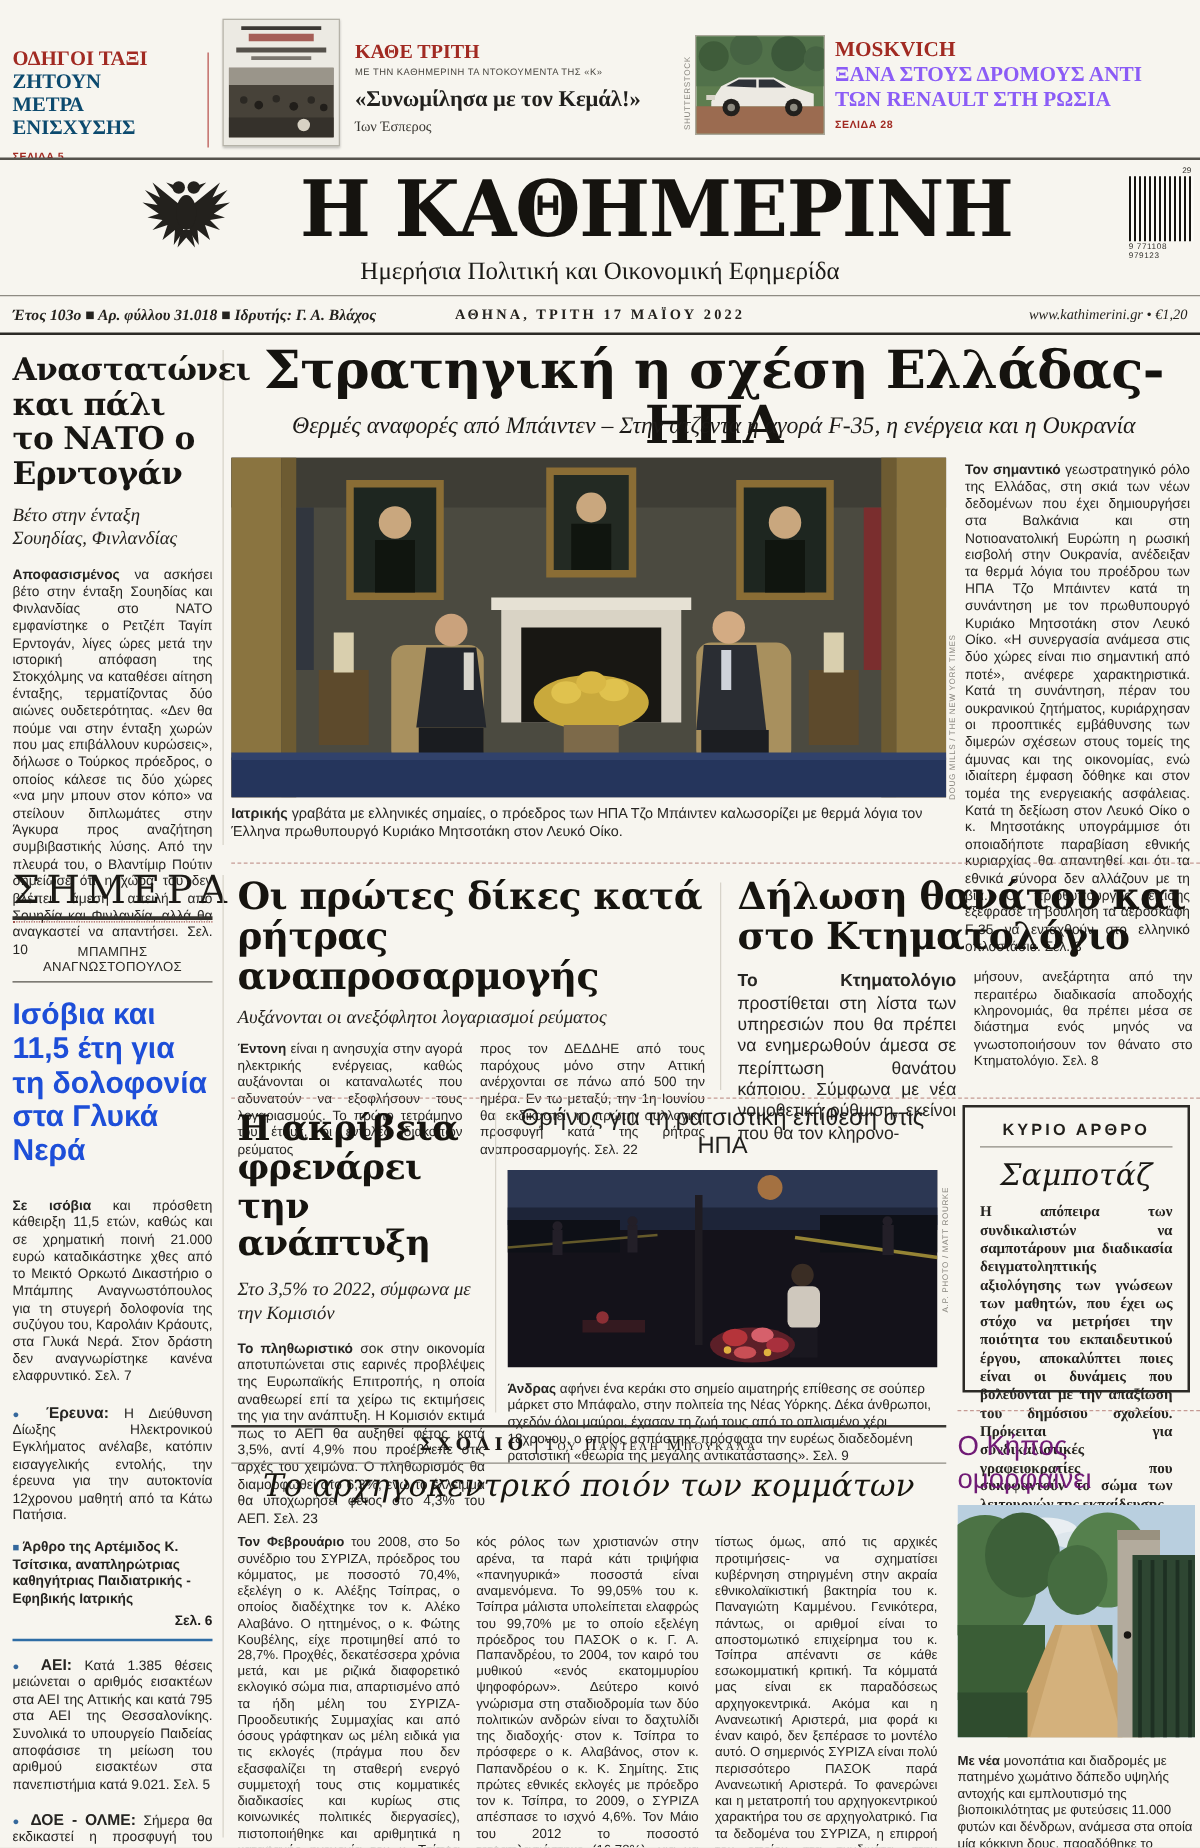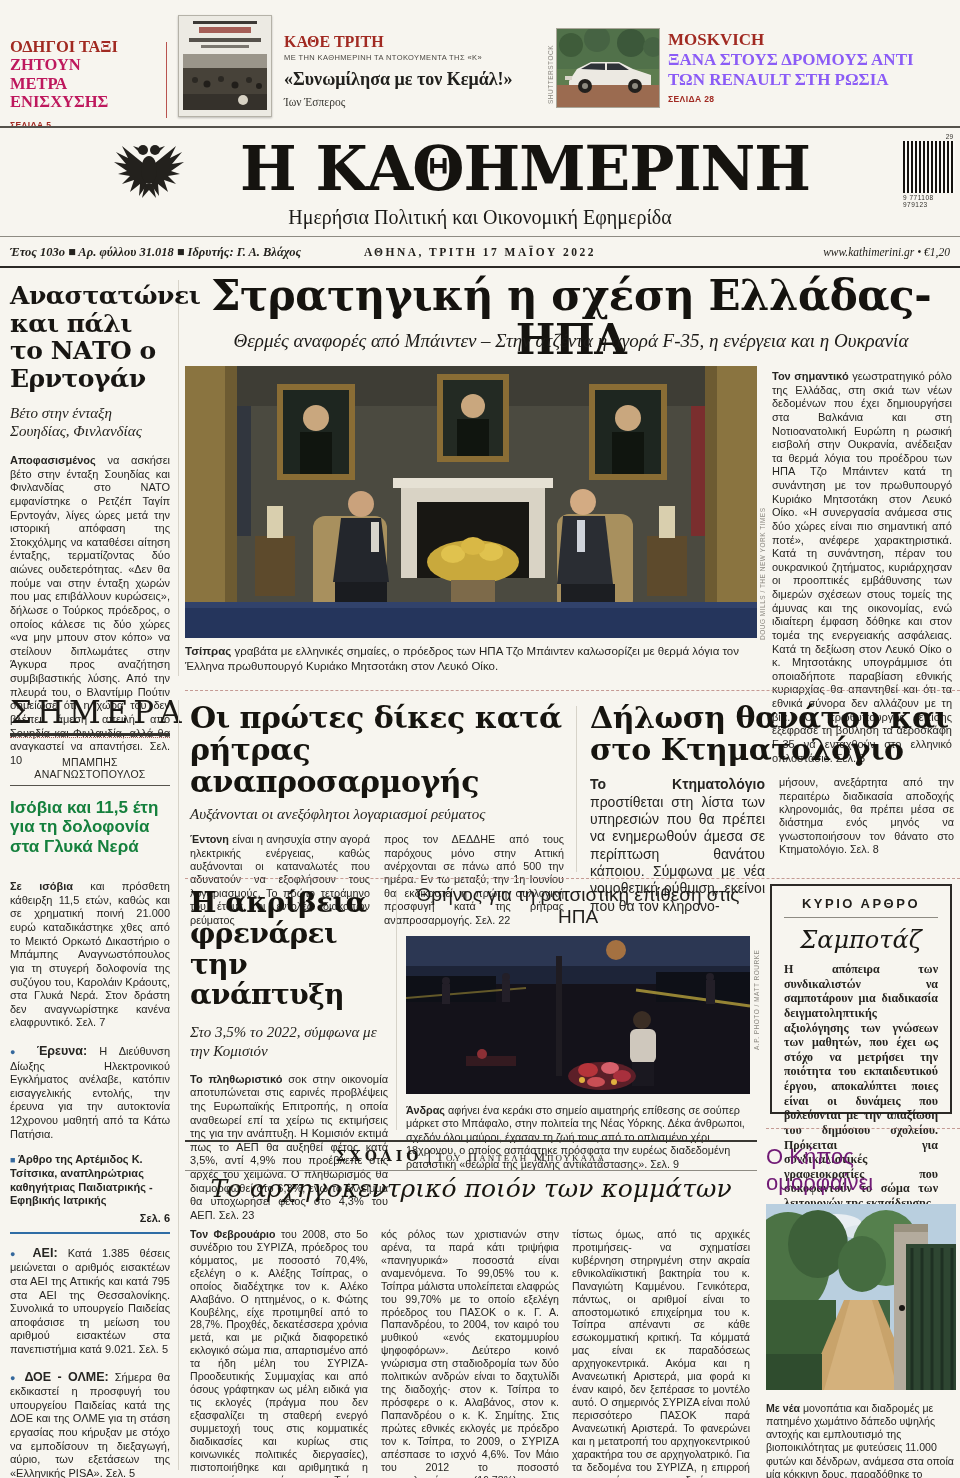--- a/index.html
+++ b/index.html
@@ -22,21 +22,21 @@
   .twocol{display:flex;gap:14px;}
   .twocol>div{flex:1;}
 </style>
 </head>
 <body>
 
 <div id="page">
 
   <div class="abs" style="left:10px;top:38px;width:130px;">
     <p class="serif red" style="font-size:16.5px;font-weight:bold;line-height:1.12;">ΟΔΗΓΟΙ ΤΑΞΙ</p>
-    <p class="serif" style="font-size:16.5px;font-weight:bold;line-height:1.12;color:#be185d;">ΖΗΤΟΥΝ ΜΕΤΡΑ ΕΝΙΣΧΥΣΗΣ</p>
+    <p class="serif" style="font-size:16.5px;font-weight:bold;line-height:1.12;color:#0c4a6e;">ΖΗΤΟΥΝ ΜΕΤΡΑ ΕΝΙΣΧΥΣΗΣ</p>
     <p class="red" style="font-size:8.5px;font-weight:bold;margin-top:8px;letter-spacing:.4px;">ΣΕΛΙΔΑ 5</p>
   </div>
 
   <div class="abs" style="left:166px;top:42px;width:1px;height:76px;background:#b9534f;"></div>
 
   <div class="abs" style="left:178px;top:15px;width:92px;height:100px;background:#eceae3;border:1px solid #b5b2a8;box-shadow:0 1px 2px rgba(0,0,0,.25);">
     <div class="abs" style="left:14px;top:5px;right:14px;height:3px;background:#3b3834;"></div>
     <div class="abs" style="left:20px;top:11px;right:20px;height:6px;background:#8e2f28;opacity:.75;"></div>
     <div class="abs" style="left:10px;top:22px;right:10px;height:4px;background:#55514b;"></div>
     <div class="abs" style="left:22px;top:29px;right:22px;height:3px;background:#7a766f;"></div>
@@ -186,33 +186,33 @@
     <rect x="52" y="40" width="14" height="130" fill="#31363e"></rect>
     <rect x="506" y="40" width="14" height="130" fill="#7a2e2e"></rect>
   </svg>
   <div class="abs vcredit" style="left:759px;top:430px;height:210px;">DOUG MILLS / THE NEW YORK TIMES</div>
 
   <div class="abs body" style="left:772px;top:370px;width:180px;font-size:11px;">
     <p><b>Τον σημαντικό</b><span> γεωστρατηγικό ρόλο της Ελλάδας, στη σκιά των νέων δεδομένων που έχει δημιουργήσει στα Βαλκάνια και στη Νοτιοανατολική Ευρώπη η ρωσική εισβολή στην Ουκρανία, ανέδειξαν τα θερμά λόγια του προέδρου των ΗΠΑ Τζο Μπάιντεν κατά τη συνάντηση με τον πρωθυπουργό Κυριάκο Μητσοτάκη στον Λευκό Οίκο. «Η συνεργασία ανάμεσα στις δύο χώρες είναι πιο σημαντική από ποτέ», ανέφερε χαρακτηριστικά. Κατά τη συνάντηση, πέραν του ουκρανικού ζητήματος, κυριάρχησαν οι προοπτικές εμβάθυνσης των διμερών σχέσεων στους τομείς της άμυνας και της οικονομίας, ενώ ιδιαίτερη έμφαση δόθηκε και στον τομέα της ενεργειακής ασφάλειας. Κατά τη δεξίωση στον Λευκό Οίκο ο κ. Μητσοτάκης υπογράμμισε ότι οποιαδήποτε παραβίαση εθνικής κυριαρχίας θα απαντηθεί και ότι τα εθνικά σύνορα δεν αλλάζουν με τη βία. Ο πρωθυπουργός επίσης εξέφρασε τη βούληση τα αεροσκάφη F-35 να ενταχθούν στο ελληνικό οπλοστάσιο. Σελ. 3</span></p>
   </div>
 
   <p class="abs body" style="left:185px;top:644px;width:572px;font-size:11.5px;line-height:1.3;text-align:left;">
-    <b>Τσίπρας</b><span> γραβάτα με ελληνικές σημαίες, ο πρόεδρος των ΗΠΑ Τζο Μπάιντεν καλωσορίζει με θερμά λόγια τον Έλληνα πρωθυπουργό Κυριάκο Μητσοτάκη στον Λευκό Οίκο.</span>
+    <b>Ιατρικής</b><span> γραβάτα με ελληνικές σημαίες, ο πρόεδρος των ΗΠΑ Τζο Μπάιντεν καλωσορίζει με θερμά λόγια τον Έλληνα πρωθυπουργό Κυριάκο Μητσοτάκη στον Λευκό Οίκο.</span>
   </p>
 
   <div class="abs hr-dash" style="left:185px;top:690px;width:775px;"></div>
 
   <div class="abs" style="left:10px;top:694px;width:160px;">
     <p class="dserif" style="text-align:center;font-size:31px;letter-spacing:5px;color:#1b1915;">ΣΗΜΕΡΑ</p>
     <div style="height:3px;background:#34322d;margin-top:3px;"></div>
     <div style="height:2px;border-top:1px dotted #a1524c;margin-top:1px;"></div>
 
     <p style="text-align:center;font-size:10.5px;letter-spacing:.3px;margin-top:16px;padding-bottom:5px;border-bottom:1px solid #56534c;color:#2a2824;">ΜΠΑΜΠΗΣ ΑΝΑΓΝΩΣΤΟΠΟΥΛΟΣ</p>
 
-    <p style="font-size:17px;font-weight:bold;line-height:1.14;margin-top:12px;color:#15803d;">Ισόβια και 11,5 έτη για τη δολοφονία στα Γλυκά Νερά</p>
+    <p style="font-size:24px;font-weight:bold;line-height:1.14;margin-top:12px;color:#1d4ed8;">Ισόβια και 11,5 έτη για τη δολοφονία στα Γλυκά Νερά</p>
 
     <p class="body" style="margin-top:24px;"><b>Σε ισόβια</b><span> και πρόσθετη κάθειρξη 11,5 ετών, καθώς και σε χρηματική ποινή 21.000 ευρώ καταδικάστηκε χθες από το Μεικτό Ορκωτό Δικαστήριο ο Μπάμπης Αναγνωστόπουλος για τη στυγερή δολοφονία της συζύγου του, Καρολάιν Κράουτς, στα Γλυκά Νερά. Στον δράστη δεν αναγνωρίστηκε κανένα ελαφρυντικό. Σελ. 7</span></p>
 
     <p class="body" style="margin-top:14px;">
       <span class="blue" style="font-size:9px;">●</span>
       <b style="font-size:12.5px;">Έρευνα:</b><span> Η Διεύθυνση Δίωξης Ηλεκτρονικού Εγκλήματος ανέλαβε, κατόπιν εισαγγελικής εντολής, την έρευνα για την αυτοκτονία 12χρονου μαθητή από τα Κάτω Πατήσια.</span>
     </p>
 
     <p class="body" style="margin-top:12px;font-weight:bold;text-align:left;">
       <span class="blue" style="font-size:9px;">■</span>

